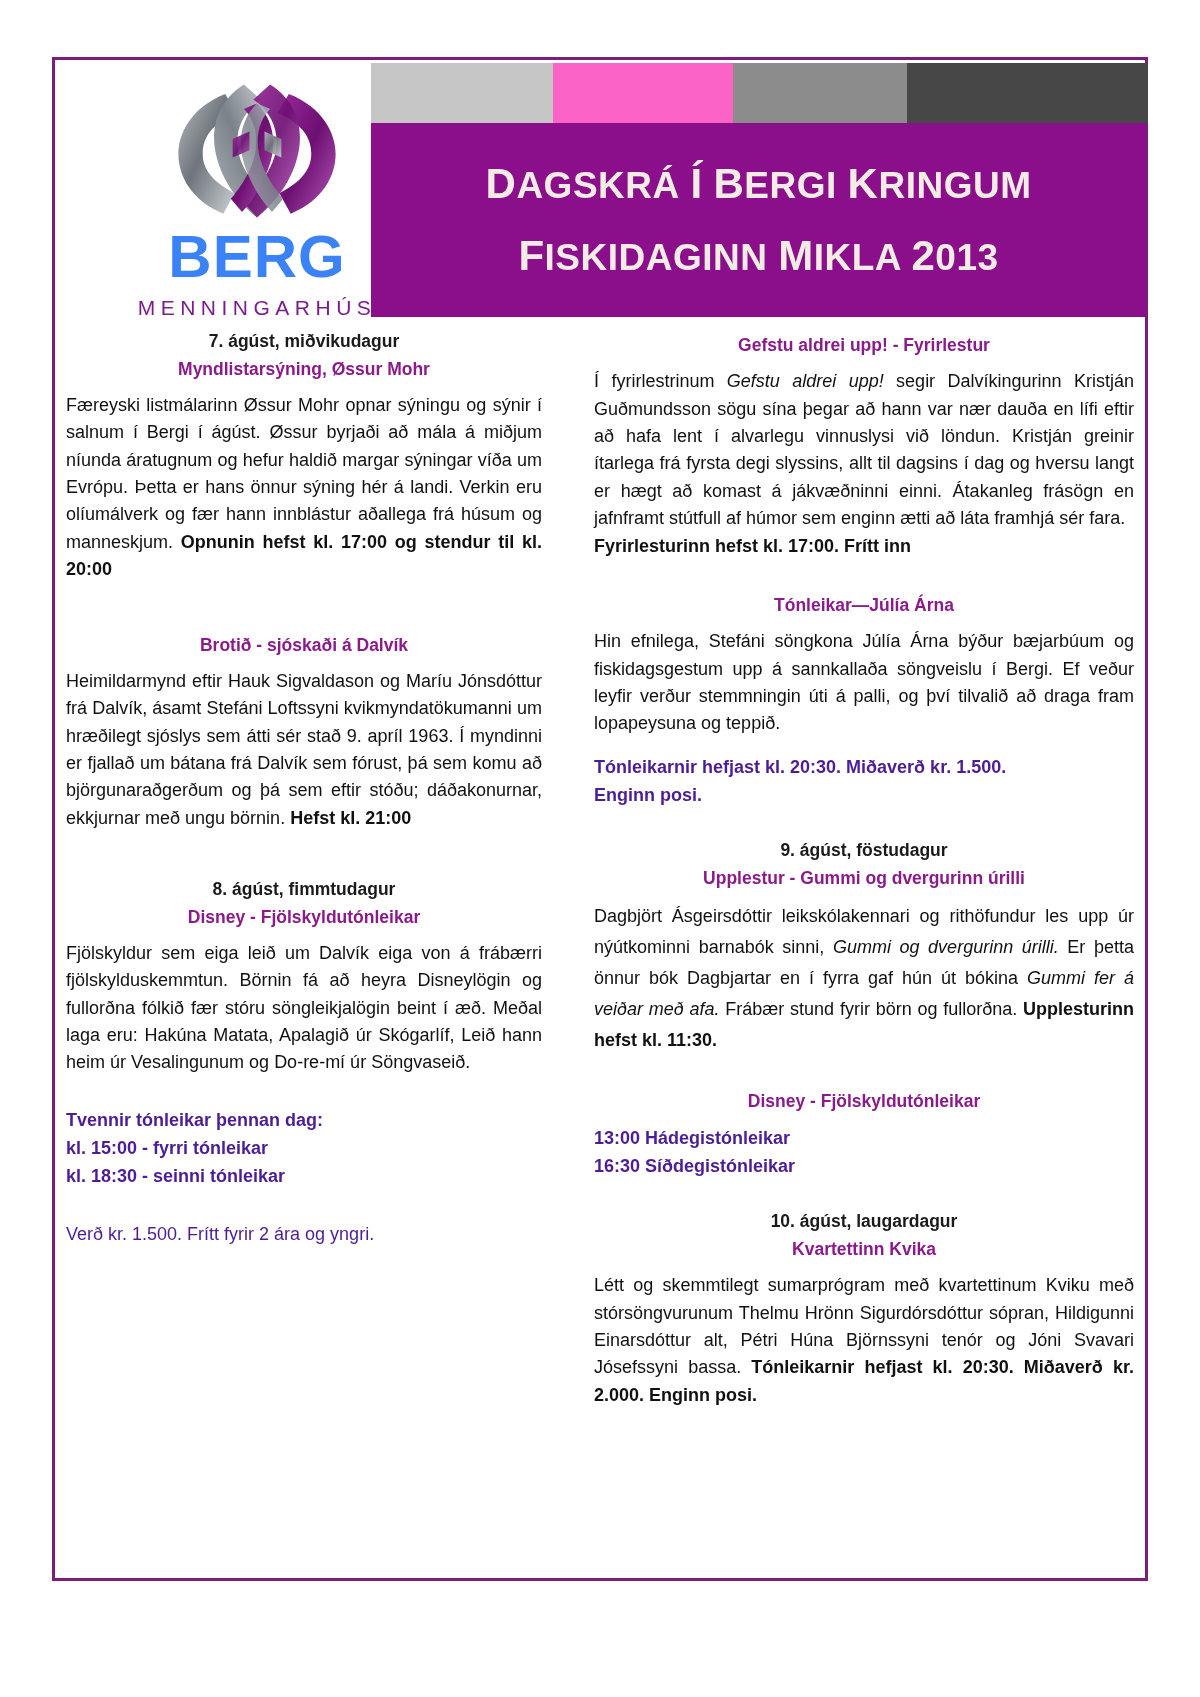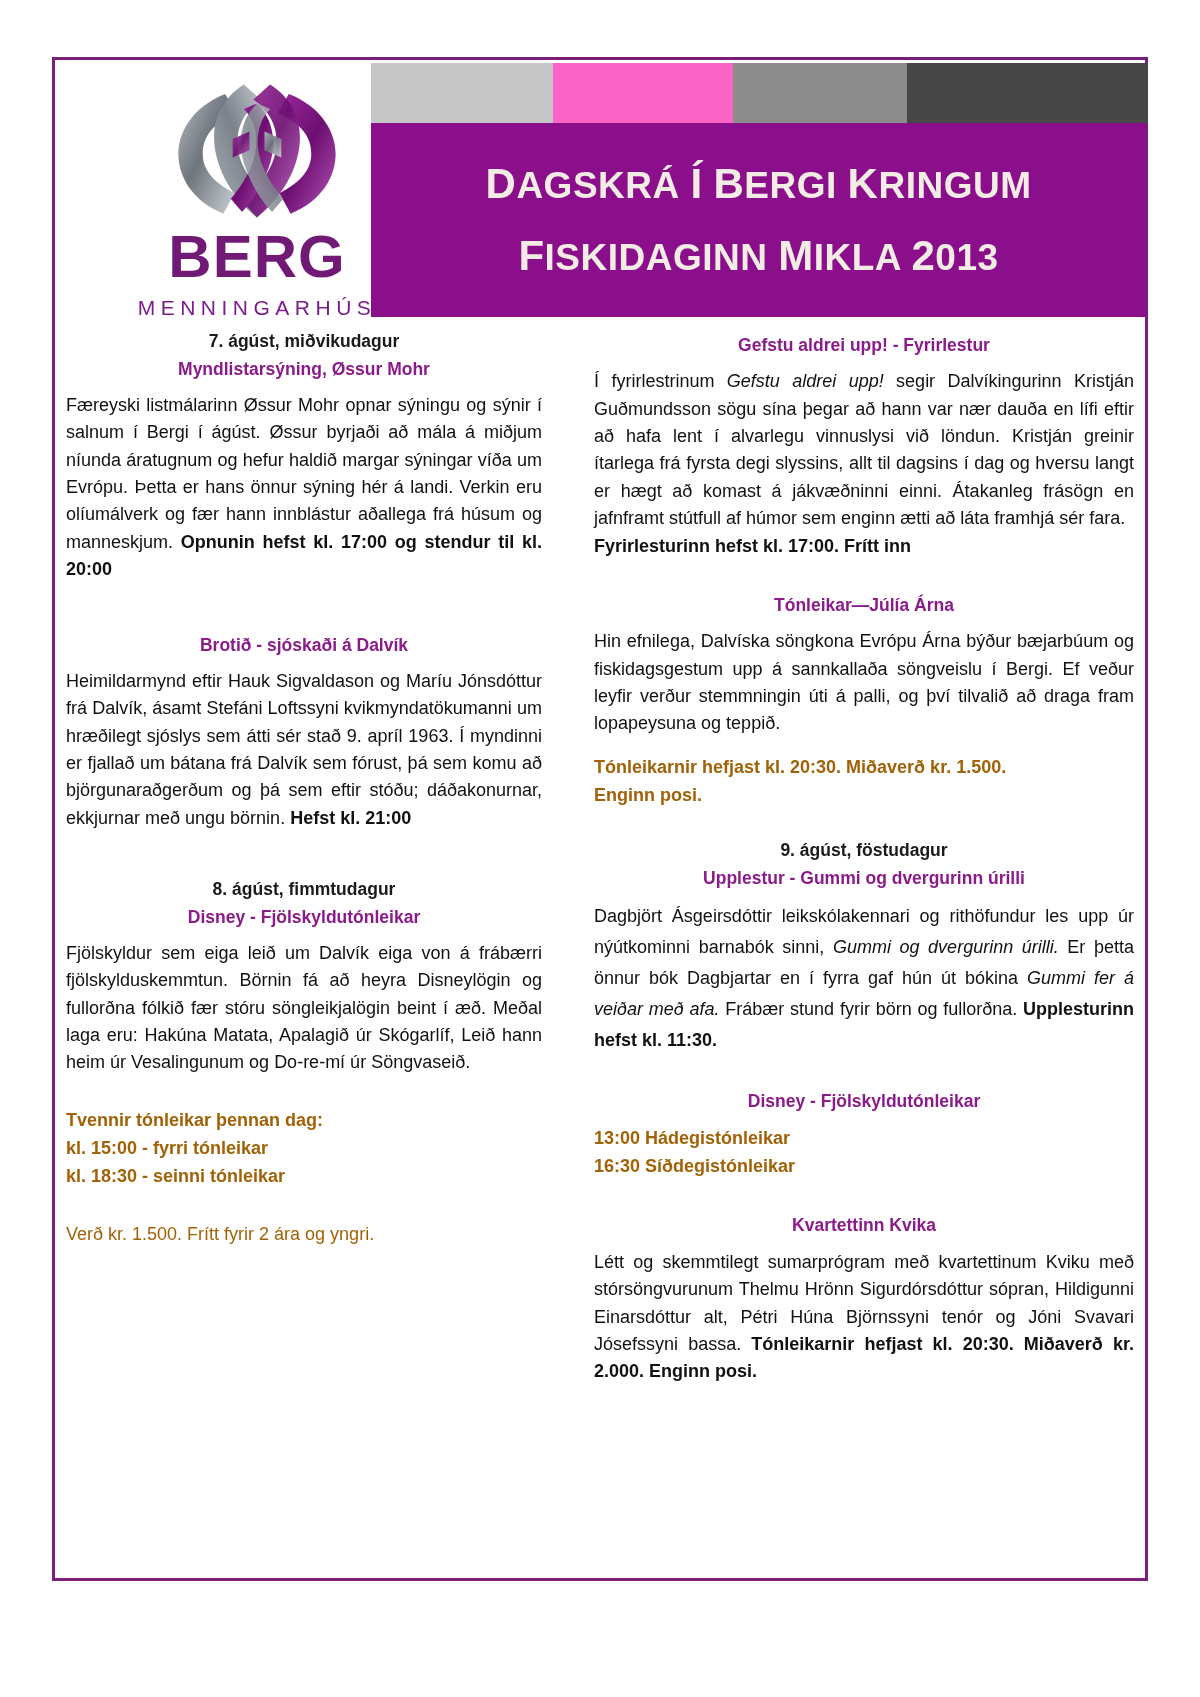--- a/index.html
+++ b/index.html
@@ -57,21 +57,21 @@
 
   .logo-mark {
     width: 190px;
     height: 148px;
     margin-top: 4px;
   }
 
   .logo-word {
     font-size: 60px;
     font-weight: bold;
-    color: #701a75;
+    color: #3b82f6;
     letter-spacing: 1px;
     line-height: 1;
     margin-top: 2px;
     font-family: "Liberation Sans", sans-serif;
     text-align: center;
   }
 
   .logo-sub {
     font-size: 21px;
     color: #7b1d8c;
@@ -180,21 +180,21 @@
 
   .b { font-weight: bold; }
   .i { font-style: italic; margin-top: 46px; }
 
   .spacer-s { height: 16px; }
   .spacer-m { height: 30px; }
   .spacer-l { height: 46px; }
 
   .plain-block {
     font-size: 18px;
-    color: #a16207;
+    color: #4c1d95;
     line-height: 1.55;
     font-weight: bold;
     margin: 0;
   }
   .plain-block.regular { font-weight: normal; }
 </style>
 </head>
 <body>
 
 <div class="page">
@@ -286,37 +286,38 @@
 
     <div class="col col-right">
 
       <div class="event-head">Gefstu aldrei upp! - Fyrirlestur</div>
       <p class="body"><span>Í fyrirlestrinum </span><span class="i">Gefstu aldrei upp!</span><span> segir Dalvíkingurinn Kristján Guðmundsson sögu sína þegar að hann var nær dauða en lífi eftir að hafa lent í alvarlegu vinnuslysi við löndun. Kristján greinir ítarlega frá fyrsta degi slyssins, allt til dagsins í dag og hversu langt er hægt að komast á jákvæðninni einni.  Átakanleg frásögn en jafnframt stútfull af húmor sem enginn ætti að láta framhjá sér fara.</span></p>
       <p class="body"><span class="b">Fyrirlesturinn hefst kl. 17:00. Frítt inn</span></p>
 
       <div class="spacer-m"></div>
 
       <div class="event-head">Tónleikar—Júlía Árna</div>
-      <p class="body">Hin efnilega, Dalvíska söngkona Evrópu Árna býður bæjarbúum og fiskidagsgestum upp á sannkallaða söngveislu í Bergi. Ef veður leyfir verður stemmningin úti á palli, og því tilvalið að draga fram lopapeysuna og teppið.</p>
+      <p class="body">Hin efnilega, Stefáni söngkona Júlía Árna býður bæjarbúum og fiskidagsgestum upp á sannkallaða söngveislu í Bergi. Ef veður leyfir verður stemmningin úti á palli, og því tilvalið að draga fram lopapeysuna og teppið.</p>
       <div class="spacer-s"></div>
       <div class="plain-block">Tónleikarnir hefjast kl. 20:30. Miðaverð kr. 1.500.</div>
       <div class="plain-block">Enginn posi.</div>
 
       <div class="spacer-m"></div>
 
       <div class="day-head">9. ágúst, föstudagur</div>
       <div class="event-head">Upplestur - Gummi og dvergurinn úrilli</div>
       <p class="body body-loose"><span>Dagbjört Ásgeirsdóttir leikskólakennari og rithöfundur les upp úr nýútkominni barnabók sinni, </span><span class="i">Gummi og dvergurinn úrilli.</span><span>  Er þetta önnur bók Dagbjartar en í fyrra gaf hún út bókina </span><span class="i">Gummi fer á veiðar með afa.</span><span>  Frábær stund fyrir börn og fullorðna. </span><span class="b">Upplesturinn hefst kl. 11:30.</span></p>
 
       <div class="spacer-m"></div>
 
       <div class="event-head">Disney - Fjölskyldutónleikar</div>
       <div class="plain-block">13:00 Hádegistónleikar</div>
       <div class="plain-block">16:30 Síðdegistónleikar</div>
 
       <div class="spacer-m"></div>
 
+      <div class="day-head">10. ágúst, laugardagur</div>
       <div class="event-head">Kvartettinn Kvika</div>
       <p class="body"><span>Létt og skemmtilegt sumarprógram með kvartettinum Kviku með stórsöngvurunum Thelmu Hrönn Sigurdórsdóttur sópran, Hildigunni Einarsdóttur alt, Pétri Húna Björnssyni  tenór og Jóni Svavari Jósefssyni bassa. </span><span class="b">Tónleikarnir hefjast kl. 20:30. Miðaverð kr. 2.000. Enginn posi.</span></p>
     </div>
   </div>
 
 </div>
 
 </body></html>

